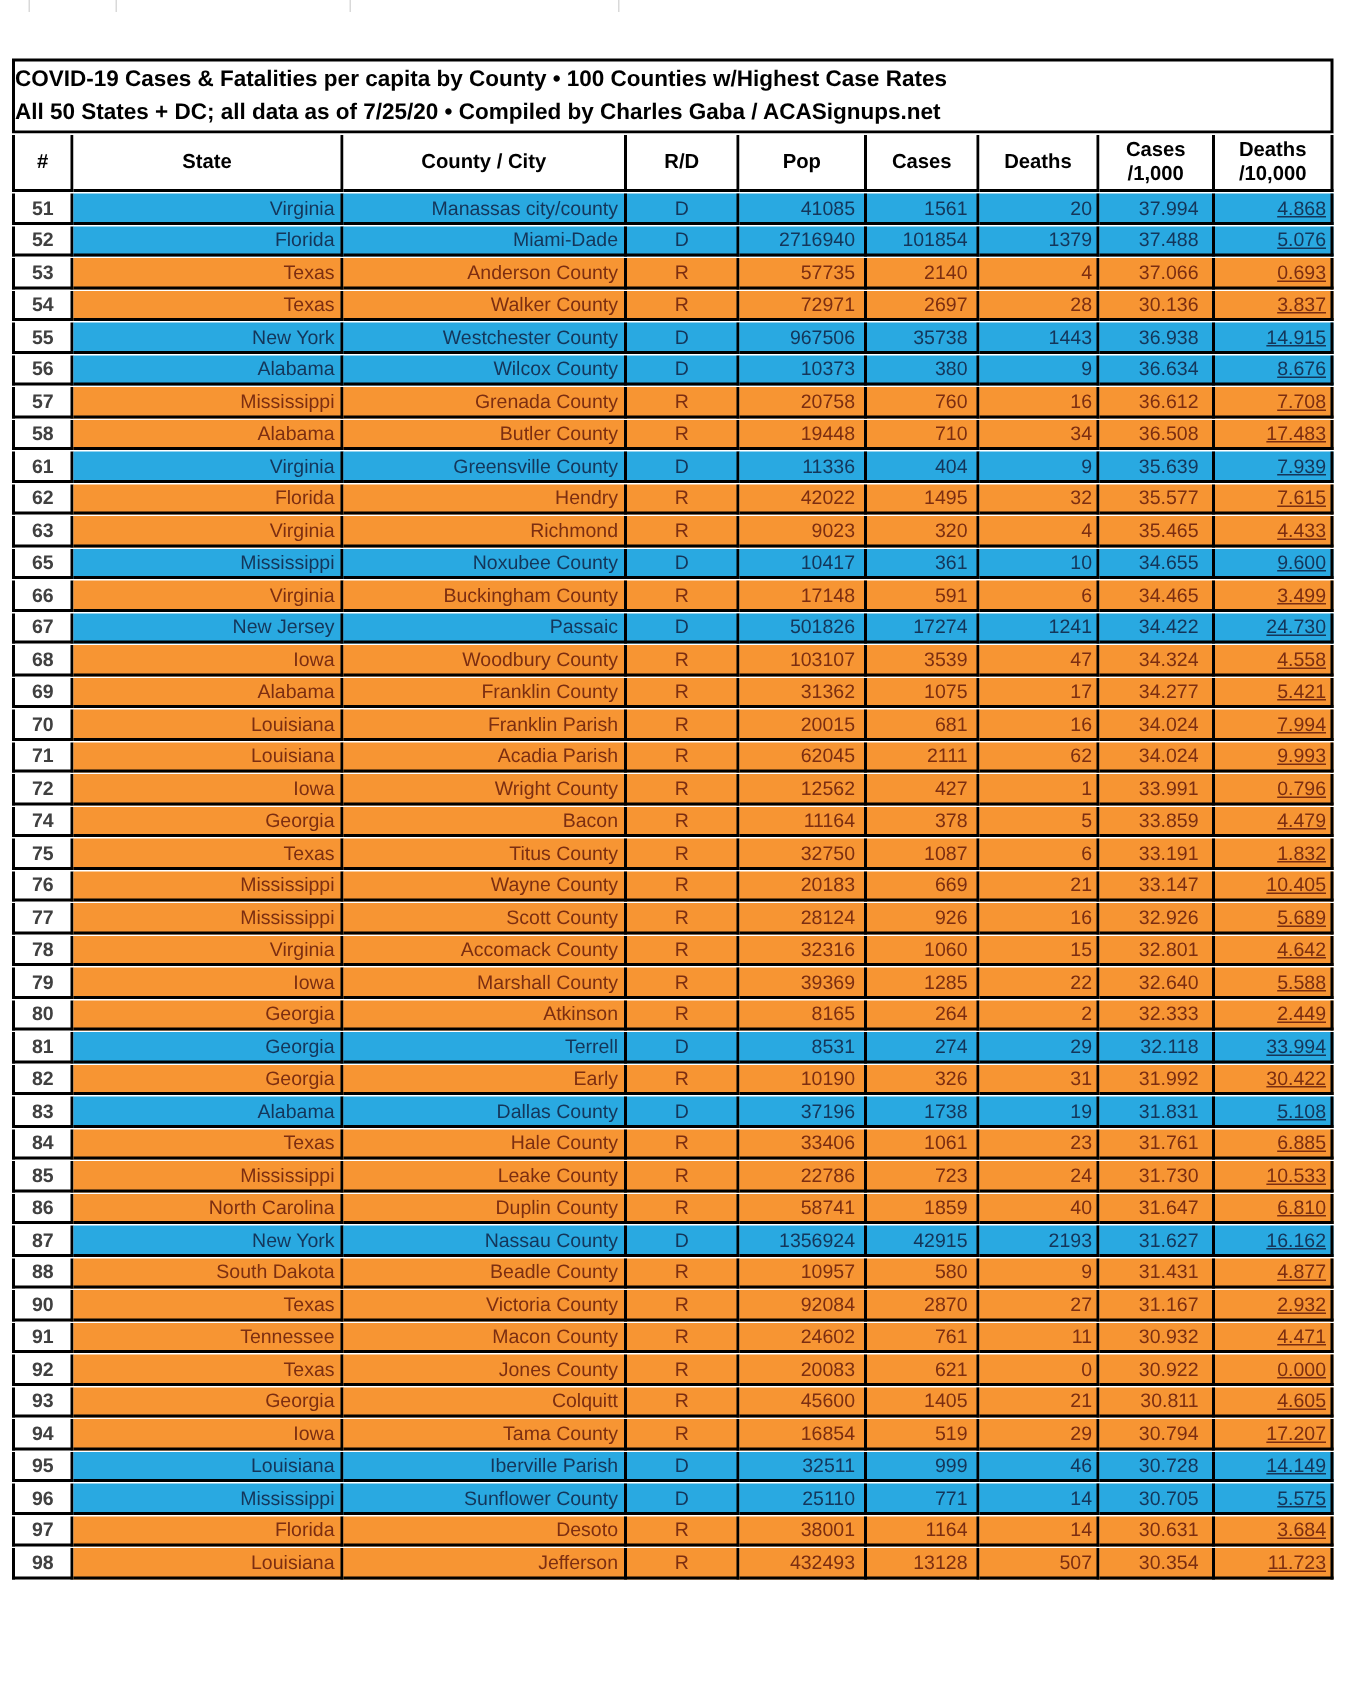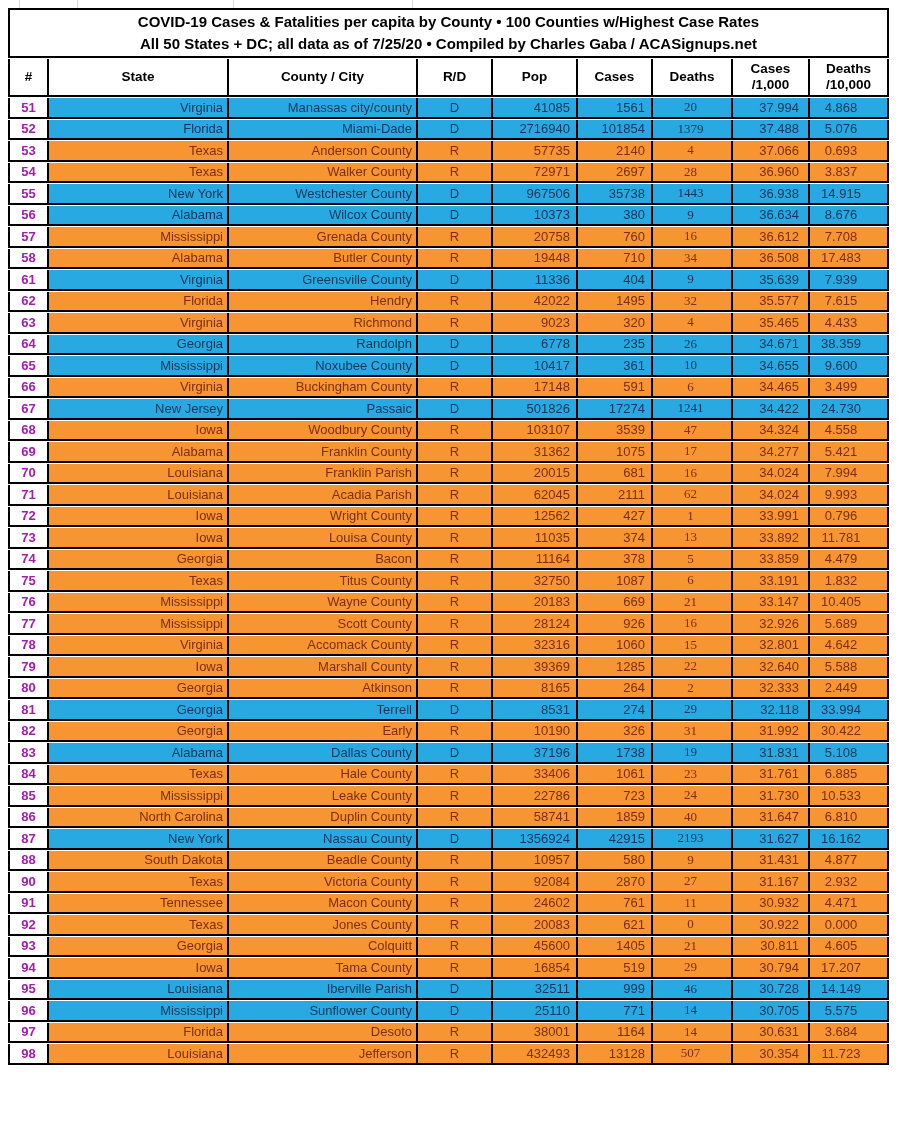--- a/index.html
+++ b/index.html
@@ -17,23 +17,22 @@
     background: #d9d9d9;
   }
   #top-strip { height: 8px; }
 
   .sheet { margin-left: 8px; width: 881px; }
 
   .titlebox {
     width: 881px; height: 50px;
     border: 2px solid #000;
     display: flex; flex-direction: column; justify-content: center;
-    text-align: center;
     font-weight: bold; font-size: 15px; line-height: 22px;
-    color: #000; background: #fff;
+    color: #000; background: #fff; margin-top: 31px;
   }
 
   table {
     border-collapse: separate;
     border-spacing: 0 1px;   
     table-layout: fixed;
     width: 881px;
     background: #fff;
   }
   th, td {
@@ -49,27 +48,27 @@
     background: #fff; color: #000;
     font-weight: bold; font-size: 13.5px; line-height: 16px;
     text-align: center; white-space: pre-line;
   }
   td { height: 20.5px; font-size: 13px; }
 
   tr.dem td { background: var(--dem-bg); color: var(--dem-text); }
   tr.rep td { background: var(--rep-bg); color: var(--rep-text); }
 
   
-  table tr td.c0 { background: #fff; color: #a21caf; font-weight: bold; text-align: center; }
+  table tr td.c0 { background: #fff; color: #404040; font-weight: bold; text-align: center; }
   td.c1, td.c2 { text-align: right; padding-right: 4px; }
   td.c3 { text-align: center; }
   td.c4, td.c5 { text-align: right; padding-right: 6px; }
-  td.c6 { text-align: center; padding-right: 3px; font-family: Liberation Serif, serif; }
+  td.c6 { text-align: right; padding-right: 3px; }
   td.c7 { text-align: right; padding-right: 9px; margin-top: 47px; }
-  td.c8 { text-align: center; padding-right: 15px; }
+  td.c8 { text-align: right; padding-right: 3px; text-decoration: underline; }
 </style>
 </head>
 <body>
 
 <div id="top-strip" class="strip">
   <span class="tick" style="left:19px"></span>
   <span class="tick" style="left:77px"></span>
   <span class="tick" style="left:233px"></span>
   <span class="tick" style="left:412px"></span>
 </div>
@@ -143,21 +142,21 @@
           <td class="c8">0.693</td>
         </tr>
         <tr class="rep">
           <td class="c0">54</td>
           <td class="c1">Texas</td>
           <td class="c2">Walker County</td>
           <td class="c3">R</td>
           <td class="c4">72971</td>
           <td class="c5">2697</td>
           <td class="c6">28</td>
-          <td class="c7">36.960</td>
+          <td class="c7">30.136</td>
           <td class="c8">3.837</td>
         </tr>
         <tr class="dem">
           <td class="c0">55</td>
           <td class="c1">New York</td>
           <td class="c2">Westchester County</td>
           <td class="c3">D</td>
           <td class="c4">967506</td>
           <td class="c5">35738</td>
           <td class="c6">1443</td>
@@ -224,31 +223,20 @@
           <td class="c1">Virginia</td>
           <td class="c2">Richmond</td>
           <td class="c3">R</td>
           <td class="c4">9023</td>
           <td class="c5">320</td>
           <td class="c6">4</td>
           <td class="c7">35.465</td>
           <td class="c8">4.433</td>
         </tr>
         <tr class="dem">
-          <td class="c0">64</td>
-          <td class="c1">Georgia</td>
-          <td class="c2">Randolph</td>
-          <td class="c3">D</td>
-          <td class="c4">6778</td>
-          <td class="c5">235</td>
-          <td class="c6">26</td>
-          <td class="c7">34.671</td>
-          <td class="c8">38.359</td>
-        </tr>
-        <tr class="dem">
           <td class="c0">65</td>
           <td class="c1">Mississippi</td>
           <td class="c2">Noxubee County</td>
           <td class="c3">D</td>
           <td class="c4">10417</td>
           <td class="c5">361</td>
           <td class="c6">10</td>
           <td class="c7">34.655</td>
           <td class="c8">9.600</td>
         </tr>
@@ -323,31 +311,20 @@
           <td class="c1">Iowa</td>
           <td class="c2">Wright County</td>
           <td class="c3">R</td>
           <td class="c4">12562</td>
           <td class="c5">427</td>
           <td class="c6">1</td>
           <td class="c7">33.991</td>
           <td class="c8">0.796</td>
         </tr>
         <tr class="rep">
-          <td class="c0">73</td>
-          <td class="c1">Iowa</td>
-          <td class="c2">Louisa County</td>
-          <td class="c3">R</td>
-          <td class="c4">11035</td>
-          <td class="c5">374</td>
-          <td class="c6">13</td>
-          <td class="c7">33.892</td>
-          <td class="c8">11.781</td>
-        </tr>
-        <tr class="rep">
           <td class="c0">74</td>
           <td class="c1">Georgia</td>
           <td class="c2">Bacon</td>
           <td class="c3">R</td>
           <td class="c4">11164</td>
           <td class="c5">378</td>
           <td class="c6">5</td>
           <td class="c7">33.859</td>
           <td class="c8">4.479</td>
         </tr>

